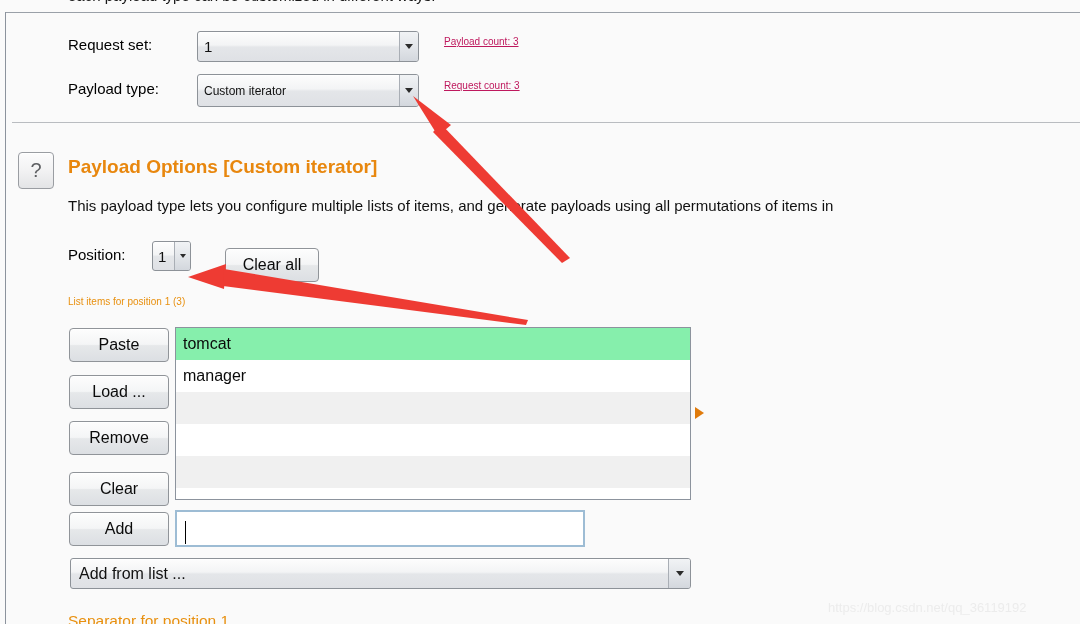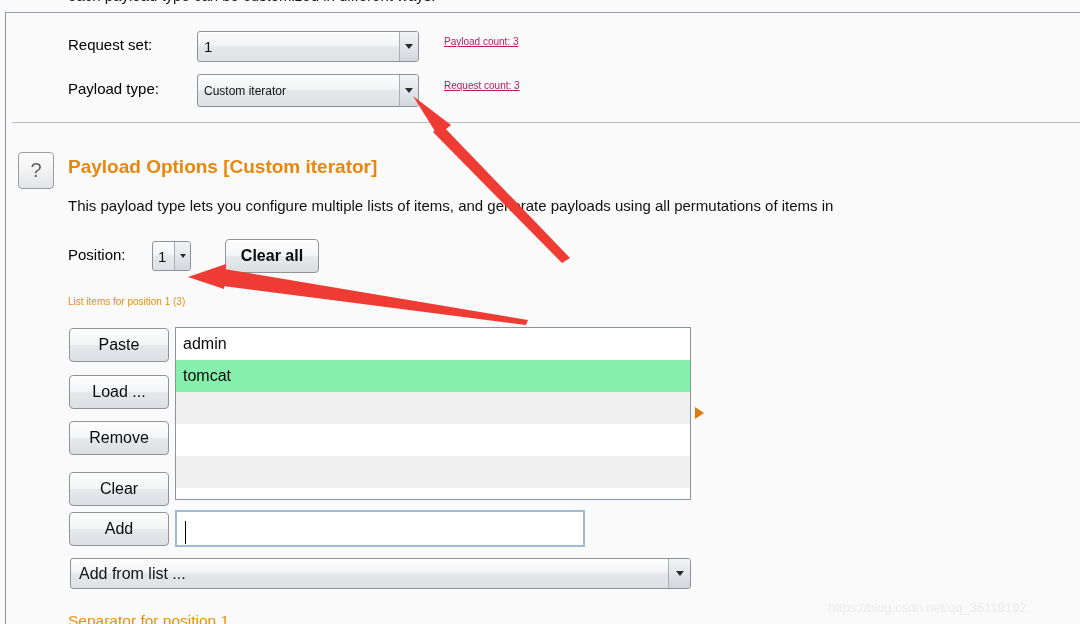--- a/index.html
+++ b/index.html
@@ -183,21 +183,21 @@
     background: linear-gradient(to bottom, #fdfdfd 0%, #f4f5f6 48%, #e6e8ea 52%, #dcdfe3 100%);
     box-shadow: inset 0 1px 0 #ffffff;
     display: flex;
     align-items: center;
     justify-content: center;
     font-size: 16px;
     color: #0b0b0b;
     cursor: default;
     white-space: nowrap;
   }
-  #btn-clear-all { left: 225px; top: 239px; width: 94px; height: 34px; font-weight: bold; }
+  #btn-clear-all { left: 225px; top: 248px; width: 94px; height: 34px; }
   #btn-paste  { left: 69px; top: 328px; width: 100px; height: 34px; }
   #btn-load   { left: 69px; top: 375px; width: 100px; height: 34px; text-align: center; }
   #btn-remove { left: 69px; top: 421px; width: 100px; height: 34px; }
   #btn-clear  { left: 69px; top: 472px; width: 100px; height: 34px; }
   #btn-add    { left: 69px; top: 512px; width: 100px; height: 34px; }
 
   
   #list-box {
     position: absolute;
     left: 175px;
@@ -330,22 +330,22 @@
 
 <div id="list-items-caption">List items for position 1 (3)</div>
 
 <div class="btn" id="btn-paste">Paste</div>
 <div class="btn" id="btn-load">Load ...</div>
 <div class="btn" id="btn-remove">Remove</div>
 <div class="btn" id="btn-clear">Clear</div>
 <div class="btn" id="btn-add">Add</div>
 
 <div id="list-box">
-  <div class="list-row">admin</div>
   <div class="list-row alt">tomcat</div>
+  <div class="list-row">manager</div>
   <div class="list-filler alt"></div>
   <div class="list-filler"></div>
   <div class="list-filler alt"></div>
 </div>
 
 <div id="expand-triangle"></div>
 
 <div id="add-input">
   <div id="add-input-inner">
     <div id="add-caret"></div>

